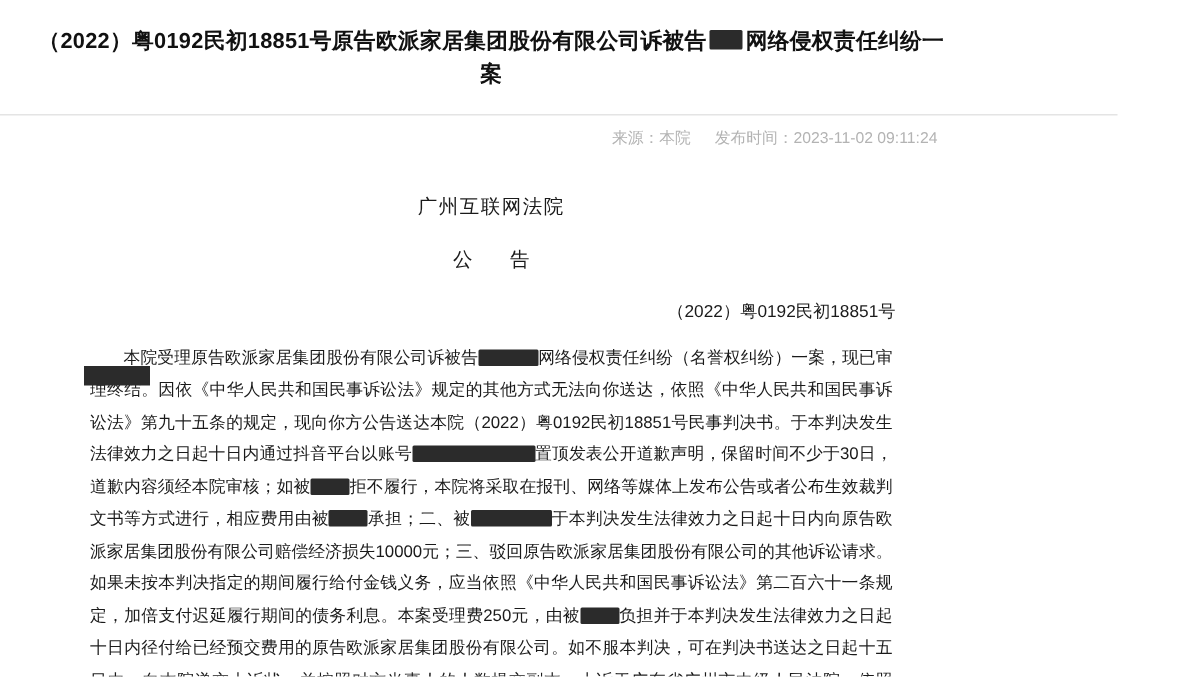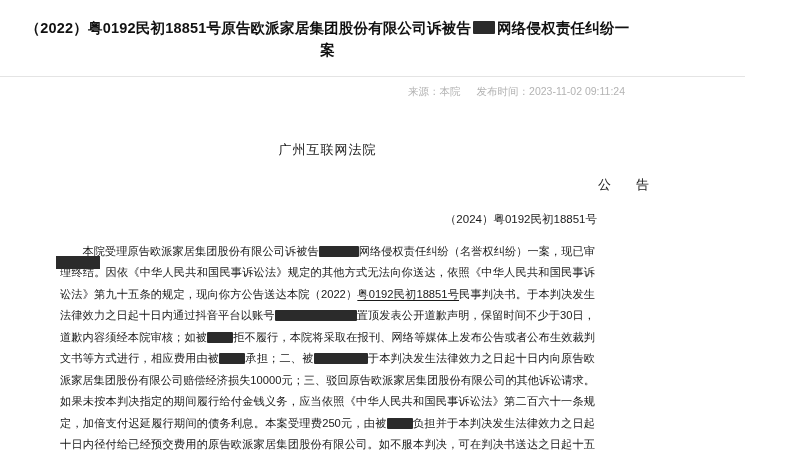--- a/index.html
+++ b/index.html
@@ -52,25 +52,25 @@
     gap: 16px;
     font-size: 10.5px;
     color: #b3b3b3;
     padding: 8px 30px 0 0;
     align-items: center;
   }
   .court-name {
     text-align: center;
     font-size: 13px;
     color: #1a1a1a;
-    margin-top: 42px;
+    margin-top: 30px;
     letter-spacing: 1px;
   }
   .notice-word {
-    text-align: right;
+    text-align: center;
     font-size: 13px;
     color: #1a1a1a;
     margin-top: 17px;
     letter-spacing: 6px;
     padding-left: 6px;
   }
   .case-no {
     text-align: right;
     font-size: 11.5px;
     color: #1a1a1a;
@@ -102,21 +102,20 @@
   .r-mid { width: 54px; height: 11px; }
   .r-block-left {
     position: absolute;
     left: -4px;
     top: 15px;
     width: 44px;
     height: 13px;
     background: #2b2b2b;
   }
   .underline {
-    text-decoration: underline;
     text-underline-offset: 2px;
   }
   .smudge {
     position: absolute;
     left: 120px;
     top: 236px;
     width: 34px;
     height: 12px;
     background: linear-gradient(90deg, rgba(120,120,120,0.45), rgba(200,200,200,0.05));
     filter: blur(1px);
@@ -136,21 +135,21 @@
 
   <div class="meta-row">
     <span>来源：本院</span>
     <span>发布时间：2023-11-02 09:11:24</span>
   </div>
 
   <div class="court-name">广州互联网法院</div>
 
   <div class="notice-word">公　告</div>
 
-  <div class="case-no">（2024）粤0192民初18851号</div>
+  <div class="case-no">（2022）粤0192民初18851号</div>
 
   <div class="body-text">
     <div class="r-block-left"></div>
     <p><span>本院受理原告欧派家居集团股份有限公司诉被告</span><span class="redaction r-name"></span><span>网络侵权责任纠纷（名誉权纠纷）一案，现已审理终结。因依《中华人民共和国民事诉讼法》规定的其他方式无法向你送达，依照《中华人民共和国民事诉讼法》第九十五条的规定，现向你方公告送达本院（2022）</span><span class="underline">粤0192民初18851号</span><span>民事判决书。</span><span>于本判决发生法律效力之日起十日内通过抖音平台以账号</span><span class="redaction r-long"></span><span>置顶发表公开道歉声明，保留时间不少于30日，道歉内容须经本院审核；如被</span><span class="redaction r-short"></span><span>拒不履行，本院将采取在报刊、网络等媒体上发布公告或者公布生效裁判文书等方式进行，相应费用由被</span><span class="redaction r-short"></span><span>承担；二、被</span><span class="redaction r-mid"></span><span>于本判决发生法律效力之日起十日内向原告欧派家居集团股份有限公司赔偿经济损失10000元；三、驳回原告欧派家居集团股份有限公司的其他诉讼请求。如果未按本判决指定的期间履行给付金钱义务，应当依照《中华人民共和国民事诉讼法》第二百六十一条规定，加倍支付迟延履行期间的债务利息。本案受理费250元，由被</span><span class="redaction r-short"></span><span>负担并于本判决发生法律效力之日起十日内径付给已经预交费用的原告欧派家居集团股份有限公司。如不服本判决，可在判决书送达之日起十五日内，向本院递交上诉状，并按照对方当事人的人数提交副本，上诉于广东省广州市中级人民法院。依照《中华人民共和国民事诉讼法》第四十一条第二款规定，符合条件的二审案件，可以由审判员一人独任审理。提起上诉的一方当事人如不同意适用独任制，请于上诉状中明确提出；未提出的，视为同意；被上诉人如不同意适用独任制，请于上诉答辩期间内书面向本院提出，未提出的，视为同意。</span></p>
 
     <div class="smudge"></div>
   </div>
 
 </div>
 

